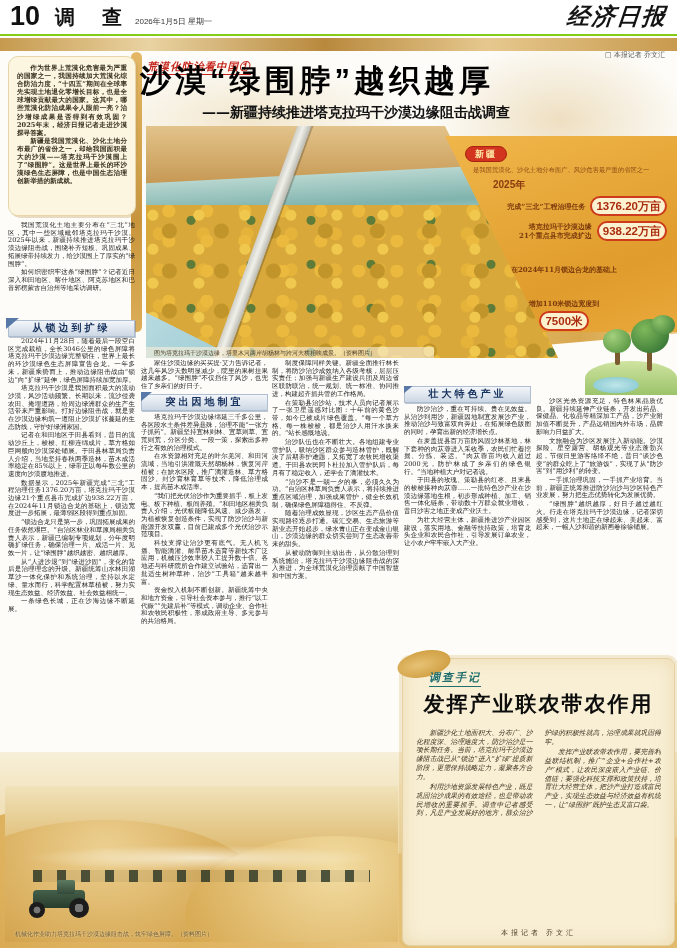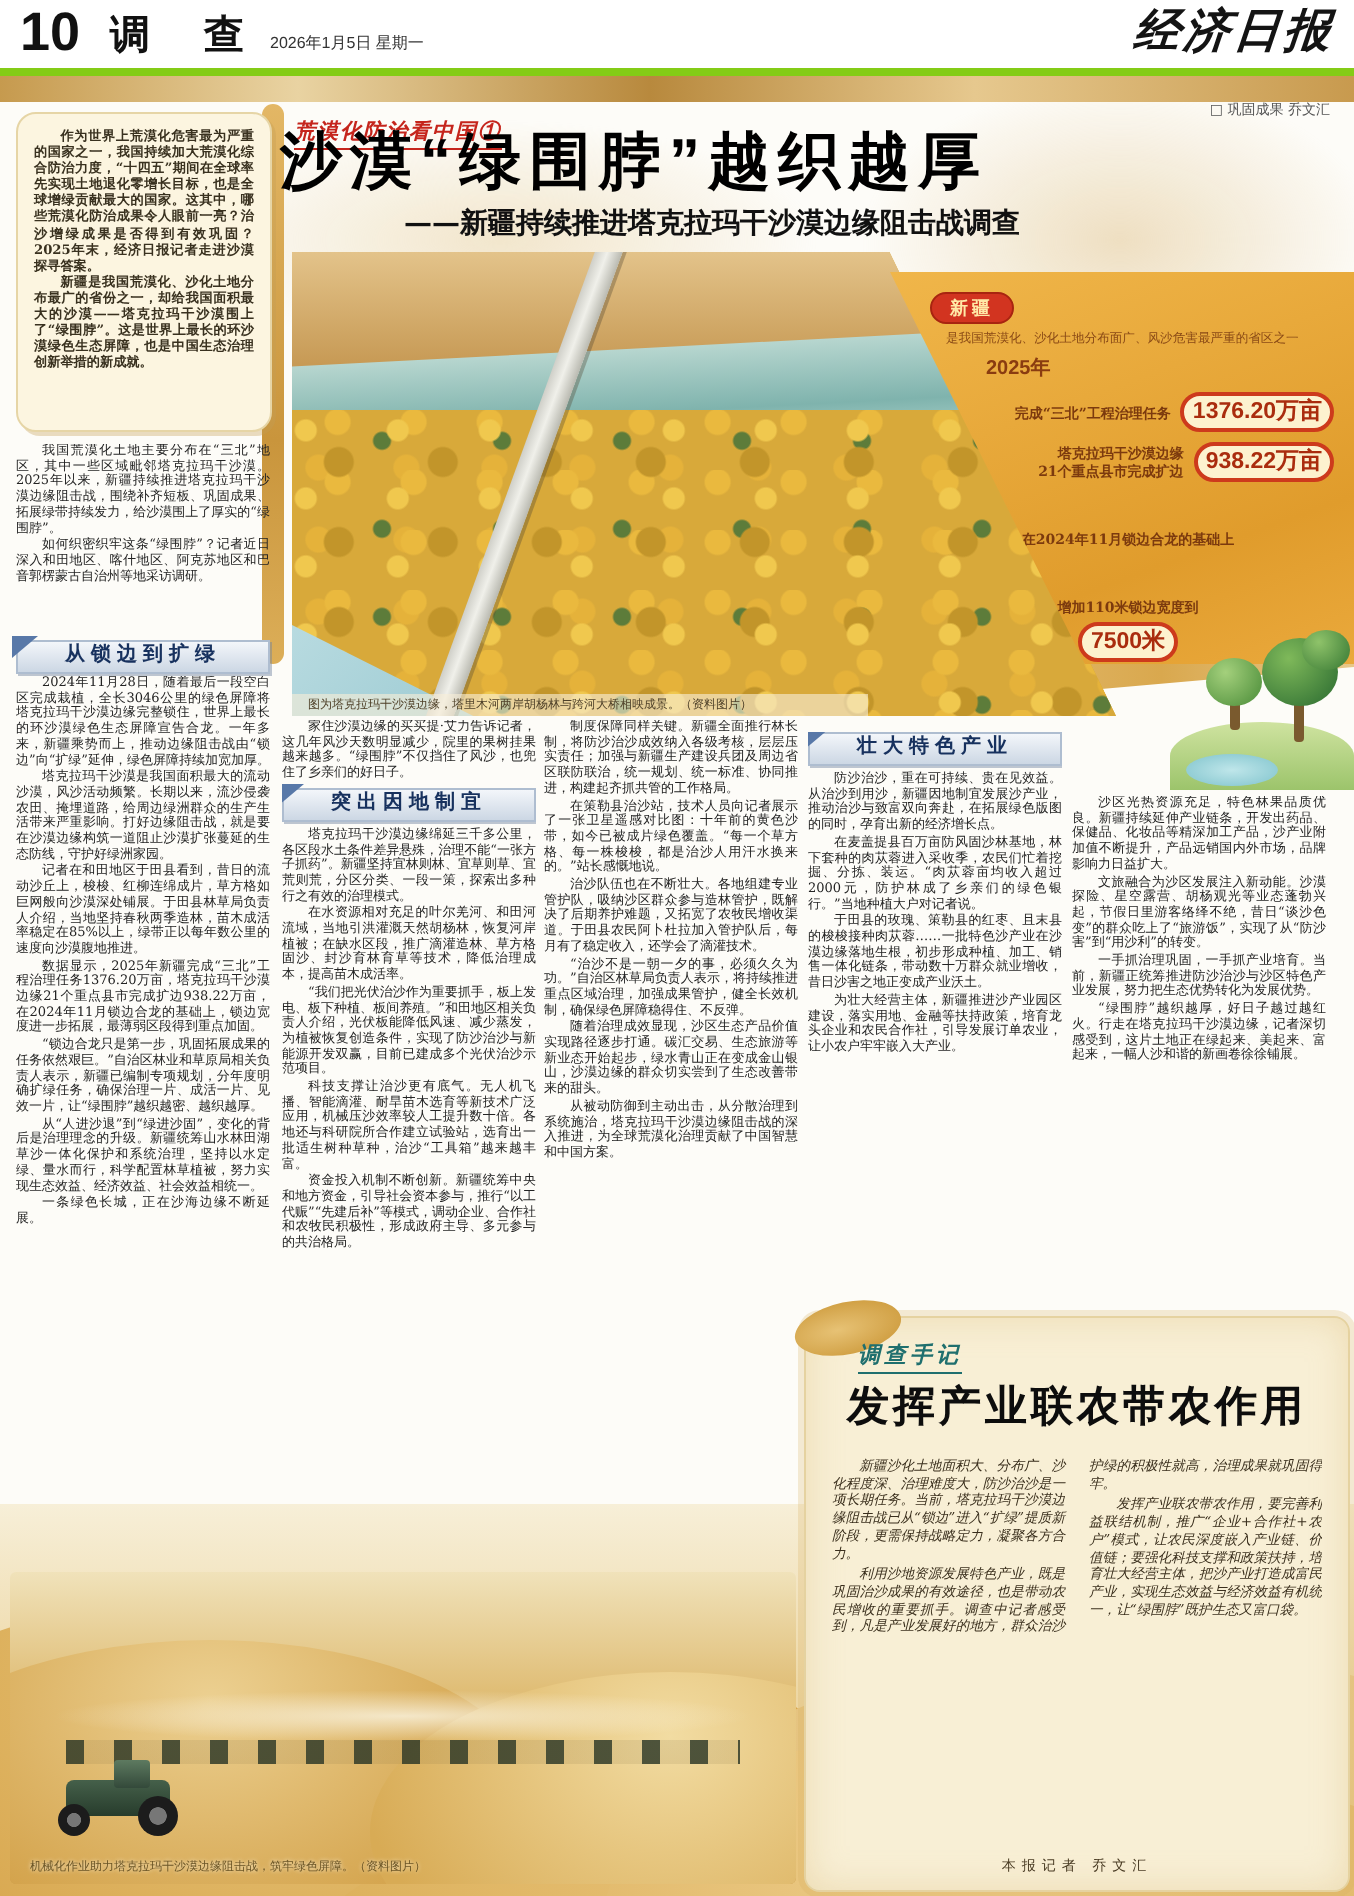--- a/index.html
+++ b/index.html
@@ -1,20 +1,20 @@
 <!DOCTYPE html>
 <html><head>
 <meta charset="utf-8">
 <style>
   html,body{margin:0;padding:0;background:#888;}
   .page{position:relative;width:677px;height:948px;background:#fdfcf8;overflow:hidden;
         font-family:"DejaVu Serif",serif;}
   
   .hdr{position:absolute;left:0;top:0;width:677px;height:34px;background:#fff;
-       border-bottom:4px solid #84cc16;z-index:6;}
+       border-bottom:2px solid #84cc16;z-index:6;}
   .hdr .pnum{position:absolute;left:10px;top:1px;font:900 27px/30px "Liberation Sans",sans-serif;color:#111;}
   .hdr .sec-name{position:absolute;left:55px;top:4px;font:900 20px/26px "DejaVu Serif",serif;
        letter-spacing:10px;color:#111;}
   .hdr .pdate{position:absolute;left:135px;top:17px;font:8px/10px "Liberation Sans",sans-serif;color:#333;}
   .hdr .masthead{position:absolute;right:10px;top:2px;font:700 23px/28px "DejaVu Serif",serif;
        font-style:italic;transform:skewX(-5deg);color:#141414;letter-spacing:2px;}
   
   .gold-band{position:absolute;left:0;top:38px;width:677px;height:13px;z-index:1;
        background:linear-gradient(90deg,#c69a4e,#e9d3a2 22%,#b8893d 48%,#e6c88e 72%,#c89a4e);}
   .deco-blob{position:absolute;z-index:0;border-radius:50%;filter:blur(1px);}
@@ -156,21 +156,21 @@
   <div class="deco-blob blob2"></div>
   <div class="v-ribbon"></div>
   <div class="ribbon3"></div>
   <div class="dunes">
     <div class="dune dune1"></div>
     <div class="dune dune2"></div>
     <div class="dune dune3"></div>
   </div>
 
   <div class="kicker">荒漠化防治看中国①</div>
-  <div class="byline-top">□ 巩固成果 乔文汇</div>
+  <div class="byline-top">□ 本报记者 乔文汇</div>
   <h1 class="headline" style="margin:0;">沙漠“绿围脖”越织越厚</h1>
   <div class="subhead">——新疆持续推进塔克拉玛干沙漠边缘阻击战调查</div>
 
   <div class="intro-box">
     <p>作为世界上荒漠化危害最为严重的国家之一，我国持续加大荒漠化综合防治力度，“十四五”期间在全球率先实现土地退化零增长目标，也是全球增绿贡献最大的国家。这其中，哪些荒漠化防治成果令人眼前一亮？治沙增绿成果是否得到有效巩固？2025年末，经济日报记者走进沙漠探寻答案。</p>
     <p>新疆是我国荒漠化、沙化土地分布最广的省份之一，却给我国面积最大的沙漠——塔克拉玛干沙漠围上了“绿围脖”。这是世界上最长的环沙漠绿色生态屏障，也是中国生态治理创新举措的新成就。</p>
   </div>
 
   <div class="photo">
     <div class="ph-sand"></div>
@@ -250,21 +250,21 @@
 
   <div class="col" style="left:272px;top:360px;width:127px;height:424px;">
     <p>制度保障同样关键。新疆全面推行林长制，将防沙治沙成效纳入各级考核，层层压实责任；加强与新疆生产建设兵团及周边省区联防联治，统一规划、统一标准、协同推进，构建起齐抓共管的工作格局。</p>
     <p>在策勒县治沙站，技术人员向记者展示了一张卫星遥感对比图：十年前的黄色沙带，如今已被成片绿色覆盖。“每一个草方格、每一株梭梭，都是治沙人用汗水换来的。”站长感慨地说。</p>
     <p>治沙队伍也在不断壮大。各地组建专业管护队，吸纳沙区群众参与造林管护，既解决了后期养护难题，又拓宽了农牧民增收渠道。于田县农民阿卜杜拉加入管护队后，每月有了稳定收入，还学会了滴灌技术。</p>
     <p>“治沙不是一朝一夕的事，必须久久为功。”自治区林草局负责人表示，将持续推进重点区域治理，加强成果管护，健全长效机制，确保绿色屏障稳得住、不反弹。</p>
     <p>随着治理成效显现，沙区生态产品价值实现路径逐步打通。碳汇交易、生态旅游等新业态开始起步，绿水青山正在变成金山银山，沙漠边缘的群众切实尝到了生态改善带来的甜头。</p>
     <p>从被动防御到主动出击，从分散治理到系统施治，塔克拉玛干沙漠边缘阻击战的深入推进，为全球荒漠化治理贡献了中国智慧和中国方案。</p>
   </div>
 
-  <div class="col" style="left:404px;top:366px;width:127px;height:288px;">
+  <div class="col" style="left:404px;top:386px;width:127px;height:288px;">
     <div class="sechead" style="margin-top:0;">
       <span class="tri"></span>
       <span>壮大特色产业</span>
     </div>
     <p>防沙治沙，重在可持续、贵在见效益。从治沙到用沙，新疆因地制宜发展沙产业，推动治沙与致富双向奔赴，在拓展绿色版图的同时，孕育出新的经济增长点。</p>
     <p>在麦盖提县百万亩防风固沙林基地，林下套种的肉苁蓉进入采收季，农民们忙着挖掘、分拣、装运。“肉苁蓉亩均收入超过2000元，防护林成了乡亲们的绿色银行。”当地种植大户对记者说。</p>
     <p>于田县的玫瑰、策勒县的红枣、且末县的梭梭接种肉苁蓉……一批特色沙产业在沙漠边缘落地生根，初步形成种植、加工、销售一体化链条，带动数十万群众就业增收，昔日沙害之地正变成产业沃土。</p>
     <p>为壮大经营主体，新疆推进沙产业园区建设，落实用地、金融等扶持政策，培育龙头企业和农民合作社，引导发展订单农业，让小农户牢牢嵌入大产业。</p>
   </div>
 

